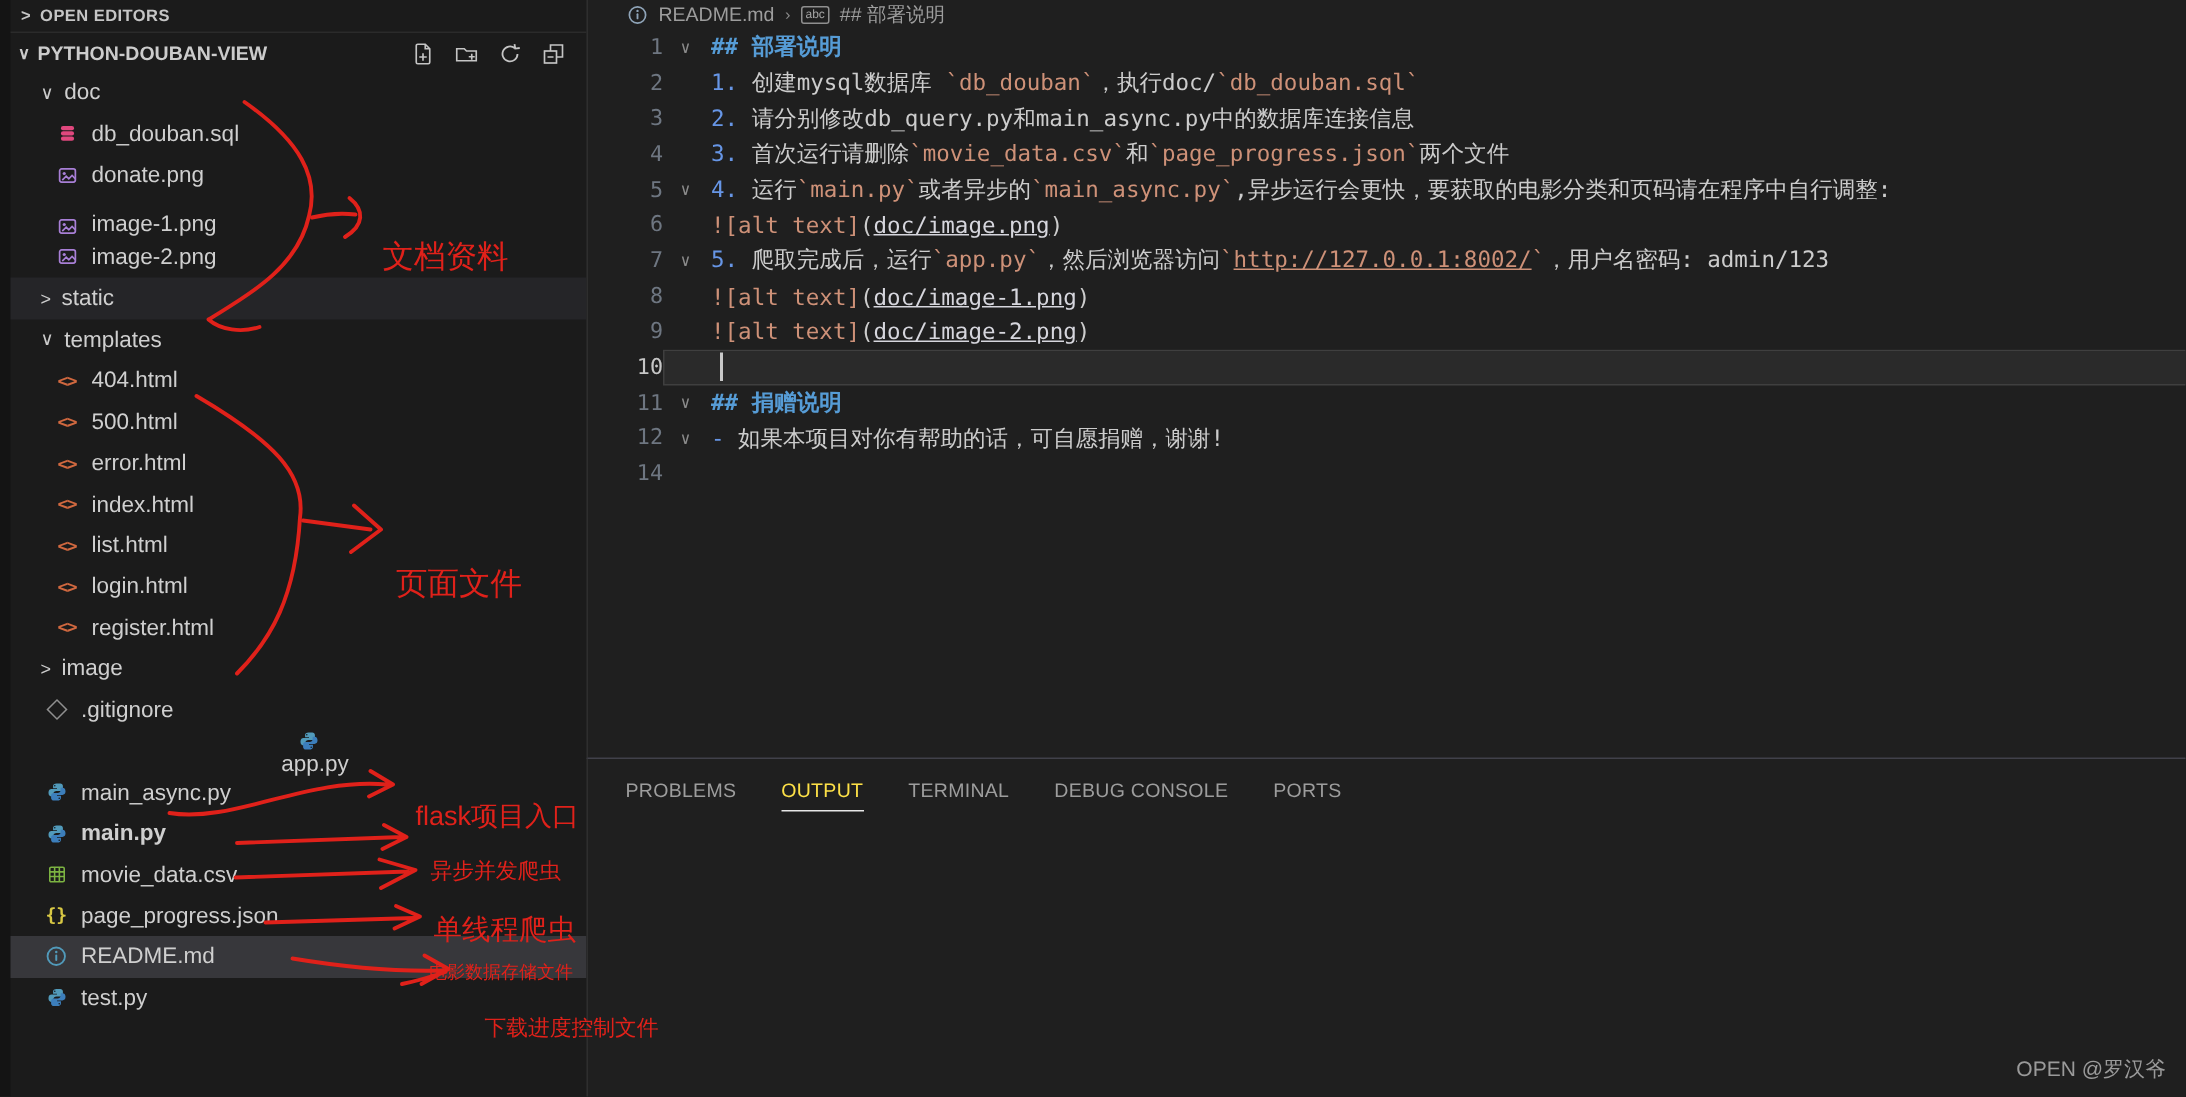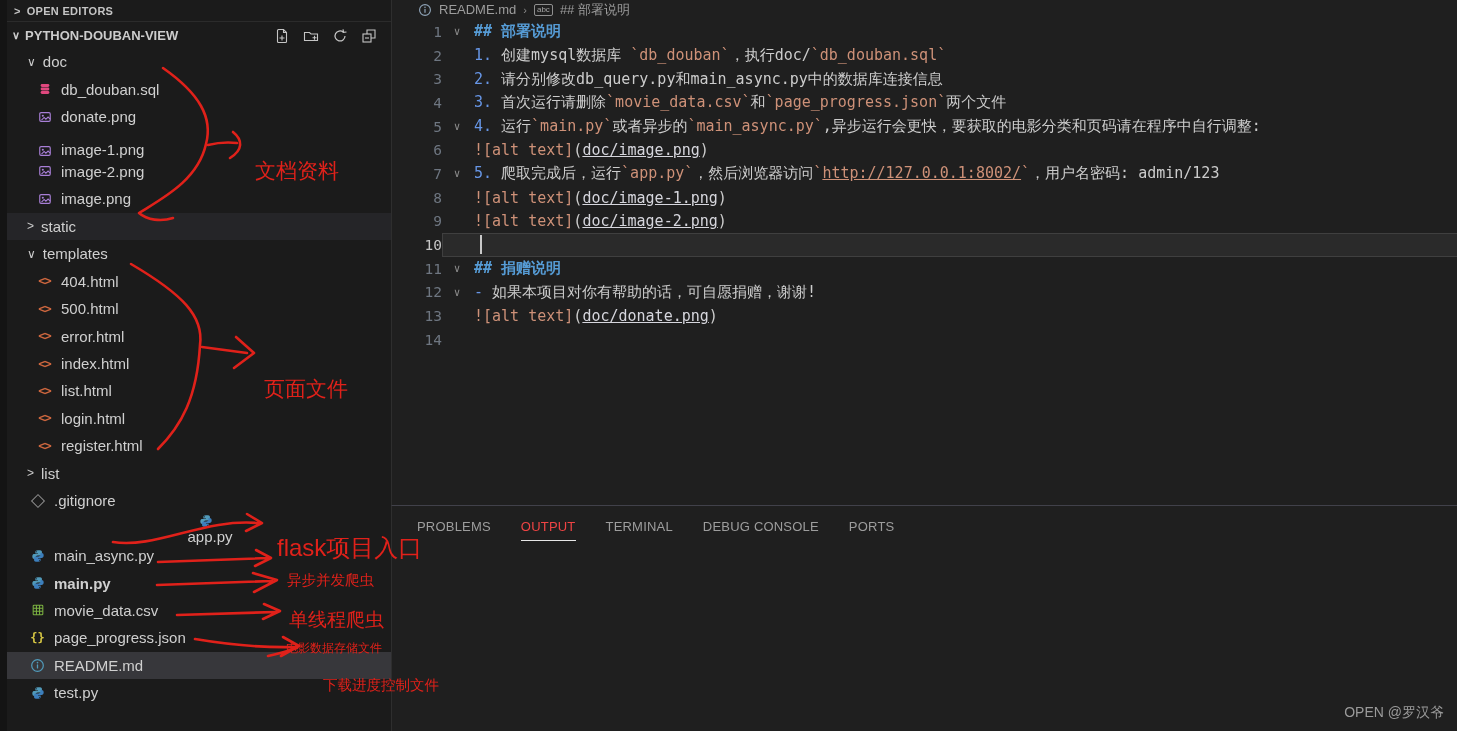--- a/index.html
+++ b/index.html
@@ -47,21 +47,21 @@
   .seg-t{color:#cccccc;}
   .seg-c{color:#ce9178;}
   .seg-i{color:#ce9178;}
   .seg-l{color:#d6d6dd;text-decoration:underline;}
   .seg-u{color:#ce9178;text-decoration:underline;}
 
   
   .panel{position:absolute;left:391px;top:505px;width:1066px;height:226px;background:#1f1f1f;border-top:1px solid #41414a;border-left:1px solid #2e2e2e;}
   .tabs{display:flex;gap:30px;padding:13px 0 0 25px;}
   .tab{font-size:13px;color:#9d9d9d;letter-spacing:.2px;cursor:pointer;padding-bottom:6px;}
-  .tab.active{color:#ef4444;border-bottom:1px solid #e7e7e7;text-align:center;}
+  .tab.active{color:#fde047;border-bottom:1px solid #e7e7e7;text-align:center;}
 
   
   .anno-layer{position:absolute;left:0;top:0;width:1457px;height:731px;pointer-events:none;z-index:5;}
   .anno-label{position:absolute;color:#e0211a;white-space:nowrap;font-family:"Liberation Sans",sans-serif;margin-top:33px;}
 
   .watermark{position:absolute;right:13px;bottom:9px;font-size:14px;color:#9a9a9a;z-index:4;}
 </style>
 </head>
 <body>
 
@@ -134,30 +134,20 @@
       <div class="row" style="padding-left: 36px;">
         <span class="fic">
           <svg width="14" height="14" viewBox="0 0 16 16">
             <rect x="2" y="3" width="12" height="10" rx="1.5" fill="none" stroke="#a87fd6" stroke-width="1.3"></rect>
             <circle cx="5.5" cy="6.5" r="1.2" fill="#a87fd6"></circle>
             <path d="M4 11.5l3-3 2 2 2.5-2.5 2.5 2.5" fill="none" stroke="#a87fd6" stroke-width="1.3"></path>
           </svg>
         </span>
         <span>image-2.png</span>
       </div>
-      <div class="row" style="padding-left: 36px;">
-        <span class="fic">
-          <svg width="14" height="14" viewBox="0 0 16 16">
-            <rect x="2" y="3" width="12" height="10" rx="1.5" fill="none" stroke="#a87fd6" stroke-width="1.3"></rect>
-            <circle cx="5.5" cy="6.5" r="1.2" fill="#a87fd6"></circle>
-            <path d="M4 11.5l3-3 2 2 2.5-2.5 2.5 2.5" fill="none" stroke="#a87fd6" stroke-width="1.3"></path>
-          </svg>
-        </span>
-        <span>image.png</span>
-      </div>
       <div class="row hover" style="padding-left: 27px;">
         <span class="chev">&gt;</span>
         <span>static</span>
       </div>
       <div class="row" style="padding-left: 27px;">
         <span class="chev">∨</span>
         <span>templates</span>
       </div>
       <div class="row" style="padding-left: 36px;">
         <span class="fic">
@@ -196,21 +186,21 @@
         <span>login.html</span>
       </div>
       <div class="row" style="padding-left: 36px;">
         <span class="fic">
           <span class="ic-html">&lt;&gt;</span>
         </span>
         <span>register.html</span>
       </div>
       <div class="row" style="padding-left: 27px;">
         <span class="chev">&gt;</span>
-        <span>list</span>
+        <span>image</span>
       </div>
       <div class="row" style="padding-left: 29px;">
         <span class="fic">
           <span class="ic-git"></span>
         </span>
         <span>.gitignore</span>
       </div>
       <div class="row" style="padding-left: 29px; flex-direction: column;">
         <span class="fic">
           <svg width="14" height="14" viewBox="0 0 16 16">
@@ -375,27 +365,20 @@
         <span class="rest">
           <span class="fold">∨</span>
           <span class="codecol"><span class="seg seg-h">## 捐赠说明</span></span>
         </span>
       </div>
       <div class="code-line">
         <span class="ln">12</span>
         <span class="rest">
           <span class="fold">∨</span>
           <span class="codecol"><span class="seg seg-m">- </span><span class="seg seg-t">如果本项目对你有帮助的话，可自愿捐赠，谢谢!</span></span>
-        </span>
-      </div>
-      <div class="code-line">
-        <span class="ln">13</span>
-        <span class="rest">
-          <span class="fold"></span>
-          <span class="codecol"><span class="seg seg-i">![alt text]</span><span class="seg seg-t">(</span><span class="seg seg-l">doc/donate.png</span><span class="seg seg-t">)</span></span>
         </span>
       </div>
       <div class="code-line">
         <span class="ln">14</span>
         <span class="rest">
           <span class="fold"></span>
           <span class="codecol"></span>
         </span>
       </div>
     </div>
@@ -420,20 +403,20 @@
     <path d="M113 542 C155 549 205 518 258 523 M247 514 L262 523 L246 531"></path>
     <path d="M158 562 L268 558 M256 550 L271 558 L255 566"></path>
     <path d="M157 585 L272 581 M253 573 L277 580 L254 592"></path>
     <path d="M177 615 L276 612 M264 604 L280 611 L263 619"></path>
     <path d="M195 639 C225 644 258 648 295 647 M283 637 L299 646 L281 656 M268 656 C278 654 288 651 297 648"></path>
   </g>
 </svg>
 <div class="anno-layer" id="anno-labels">
     <div class="anno-label" style="left: 255px; top: 124px; font-size: 21px; color: rgb(224, 33, 26);">文档资料</div>
     <div class="anno-label" style="left: 264px; top: 342px; font-size: 21px; color: rgb(224, 33, 26);">页面文件</div>
-    <div class="anno-label" style="left: 277px; top: 499px; font-size: 24px; color: rgb(224, 33, 26);">flask项目入口</div>
+    <div class="anno-label" style="left: 277px; top: 499px; font-size: 18px; color: rgb(224, 33, 26);">flask项目入口</div>
     <div class="anno-label" style="left: 287px; top: 538px; font-size: 14.5px; color: rgb(224, 33, 26);">异步并发爬虫</div>
     <div class="anno-label" style="left: 289px; top: 574px; font-size: 19px; color: rgb(224, 33, 26);">单线程爬虫</div>
     <div class="anno-label" style="left: 286px; top: 607px; font-size: 12px; color: rgb(224, 33, 26);">电影数据存储文件</div>
     <div class="anno-label" style="left: 323px; top: 643px; font-size: 14.5px; color: rgb(224, 33, 26);">下载进度控制文件</div>
   </div>
 
 <div class="watermark">OPEN @罗汉爷</div>
 
 </body></html>

